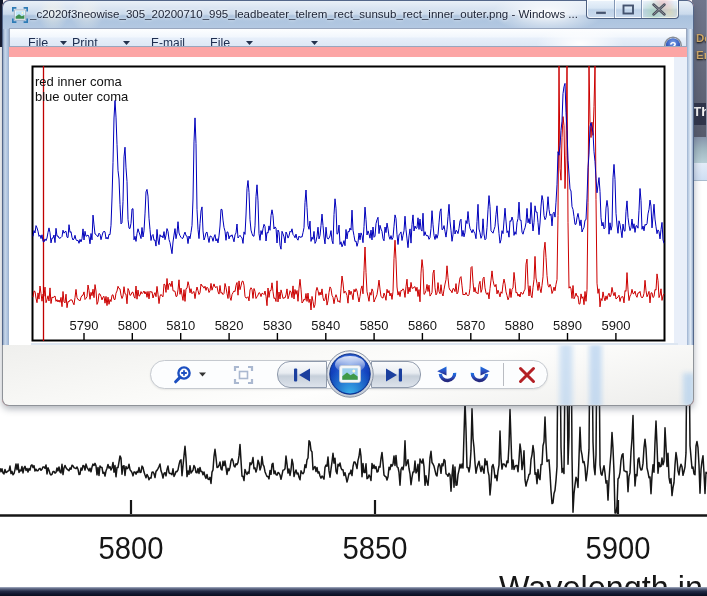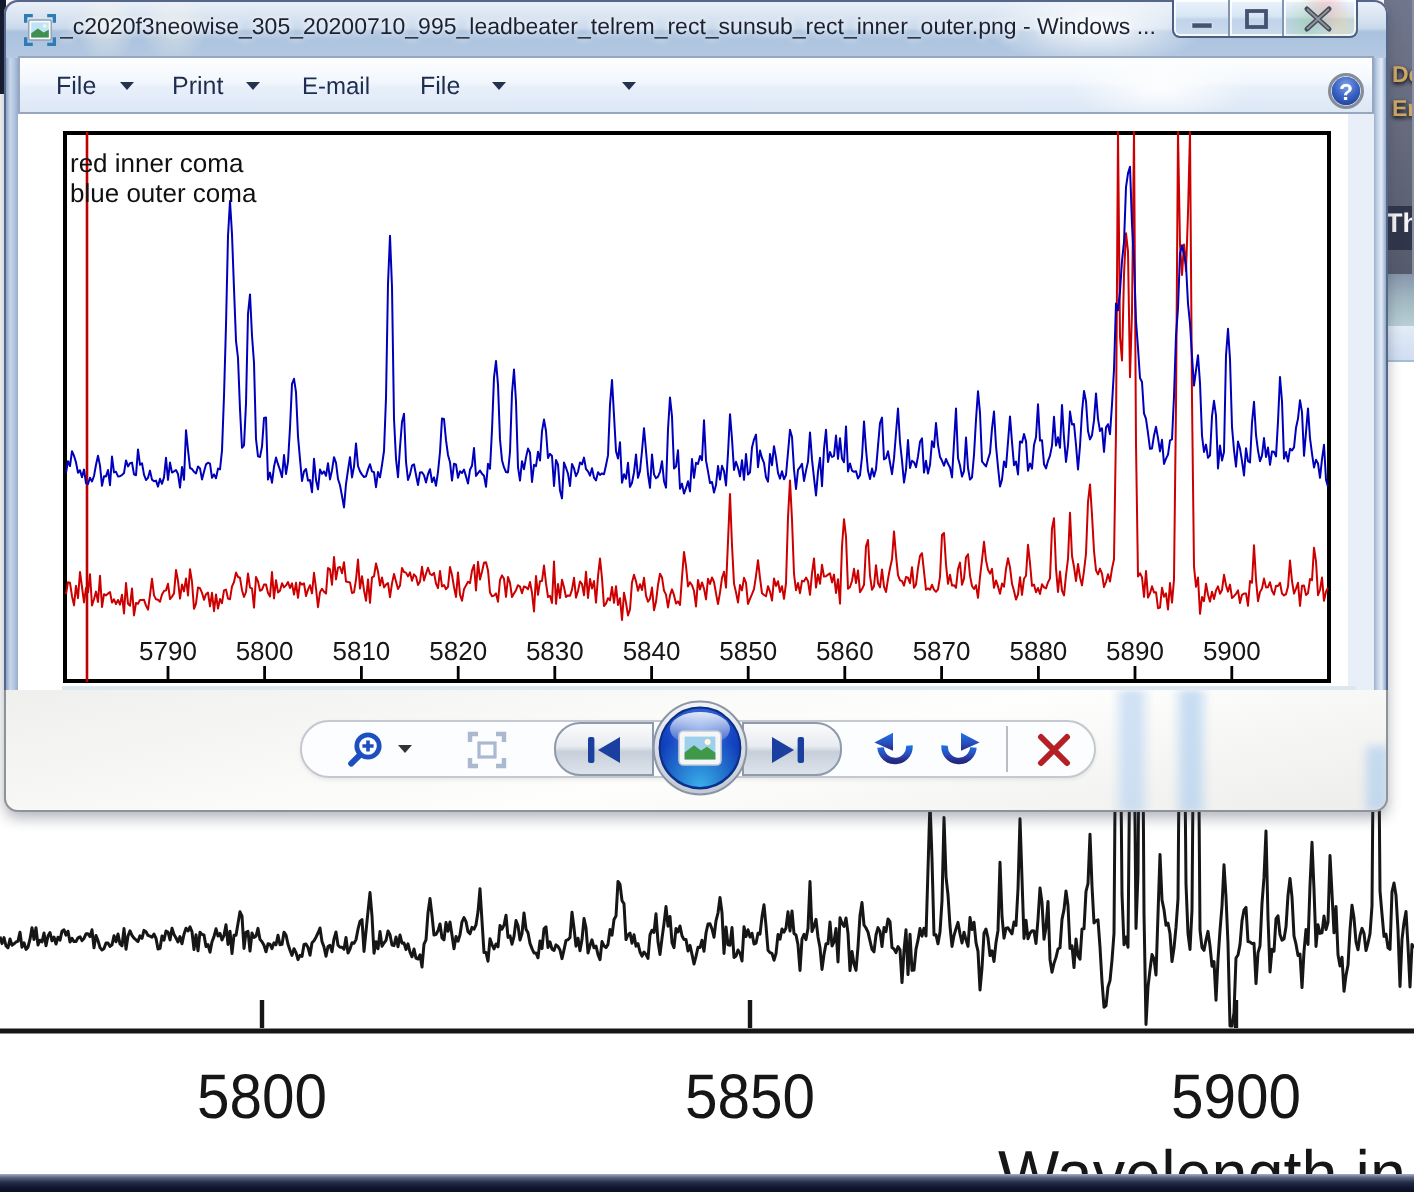--- a/index.html
+++ b/index.html
@@ -63,24 +63,24 @@
       <rect x="9" y="11.5" width="10" height="2.6" fill="#44536f" stroke="#fff" stroke-width="0.5" stroke-opacity="0.5"></rect>
       <rect x="36.5" y="5.5" width="9.5" height="8" fill="none" stroke="#44536f" stroke-width="1.9"></rect>
       <path d="M66.5 4.5 L77.5 14.5 M77.5 4.5 L66.5 14.5" stroke="#454a58" stroke-width="2.5" stroke-linecap="round"></path>
       <path d="M66.5 4.5 L77.5 14.5 M77.5 4.5 L66.5 14.5" stroke="#fff" stroke-width="1" stroke-opacity="0.4"></path>
     </svg>
   </div>
 
   <div class="abs" style="left:0;top:29px;width:7px;height:316px;background:linear-gradient(90deg,#8da3c2,#c8d7ea 35%,#b0c5e0 70%,#97acca);border-left:1px solid #54678a"></div>
   <div class="abs" style="left:685px;top:29px;width:7px;height:316px;background:linear-gradient(90deg,#9cb1ce,#c2d3e8 30%,#e2ebf6 62%,#93a9c8);border-right:1px solid #54678a"></div>
 
-  <div class="abs" style="left:7px;top:28px;width:678px;height:29px;background:linear-gradient(180deg,#fdfeff 0%,#f2f7fd 45%,#e7effa 55%,#dde8f6 100%);border:1px solid #98a6be;overflow:hidden">
+  <div class="abs" style="left:7px;top:28px;width:678px;height:19px;background:linear-gradient(180deg,#fdfeff 0%,#f2f7fd 45%,#e7effa 55%,#dde8f6 100%);border:1px solid #98a6be;overflow:hidden">
     <div class="abs" style="left:515px;top:0;width:110px;height:29px;background:radial-gradient(ellipse 55px 22px at 50% 50%,rgba(255,255,255,.95),rgba(255,255,255,0) 80%)"></div>
     <div style="position:absolute;left:18px;top:7px;font-size:12.5px;color:#1e2e50">File</div>
-    <div style="position:absolute;left:76px;top:7px;font-size:12.5px;color:#1e2e50">Print</div>
+    <div style="position:absolute;left:62px;top:7px;font-size:12.5px;color:#1e2e50">Print</div>
     <div style="position:absolute;left:141px;top:7px;font-size:12px;color:#1e2e50">E-mail</div>
     <div style="position:absolute;left:200px;top:7px;font-size:12.5px;color:#1e2e50">File</div>
     <div style="position:absolute;left:263px;top:25px;font-size:12.5px;color:#1e2e50">Open</div>
     <svg class="abs" style="left:0;top:0" width="678" height="29" viewBox="0 0 678 29">
       <path d="M50 12 l7 0 l-3.5 4 z" fill="#24324e"></path>
       <path d="M113 12 l7 0 l-3.5 4 z" fill="#24324e"></path>
       <path d="M236 12 l7 0 l-3.5 4 z" fill="#24324e"></path>
       <path d="M301 12 l7 0 l-3.5 4 z" fill="#24324e"></path>
       <circle cx="663" cy="16.5" r="8.2" fill="none" stroke="#878d96" stroke-width="1.6"></circle>
       <circle cx="663" cy="16.5" r="7" fill="#2b50b4"></circle>

